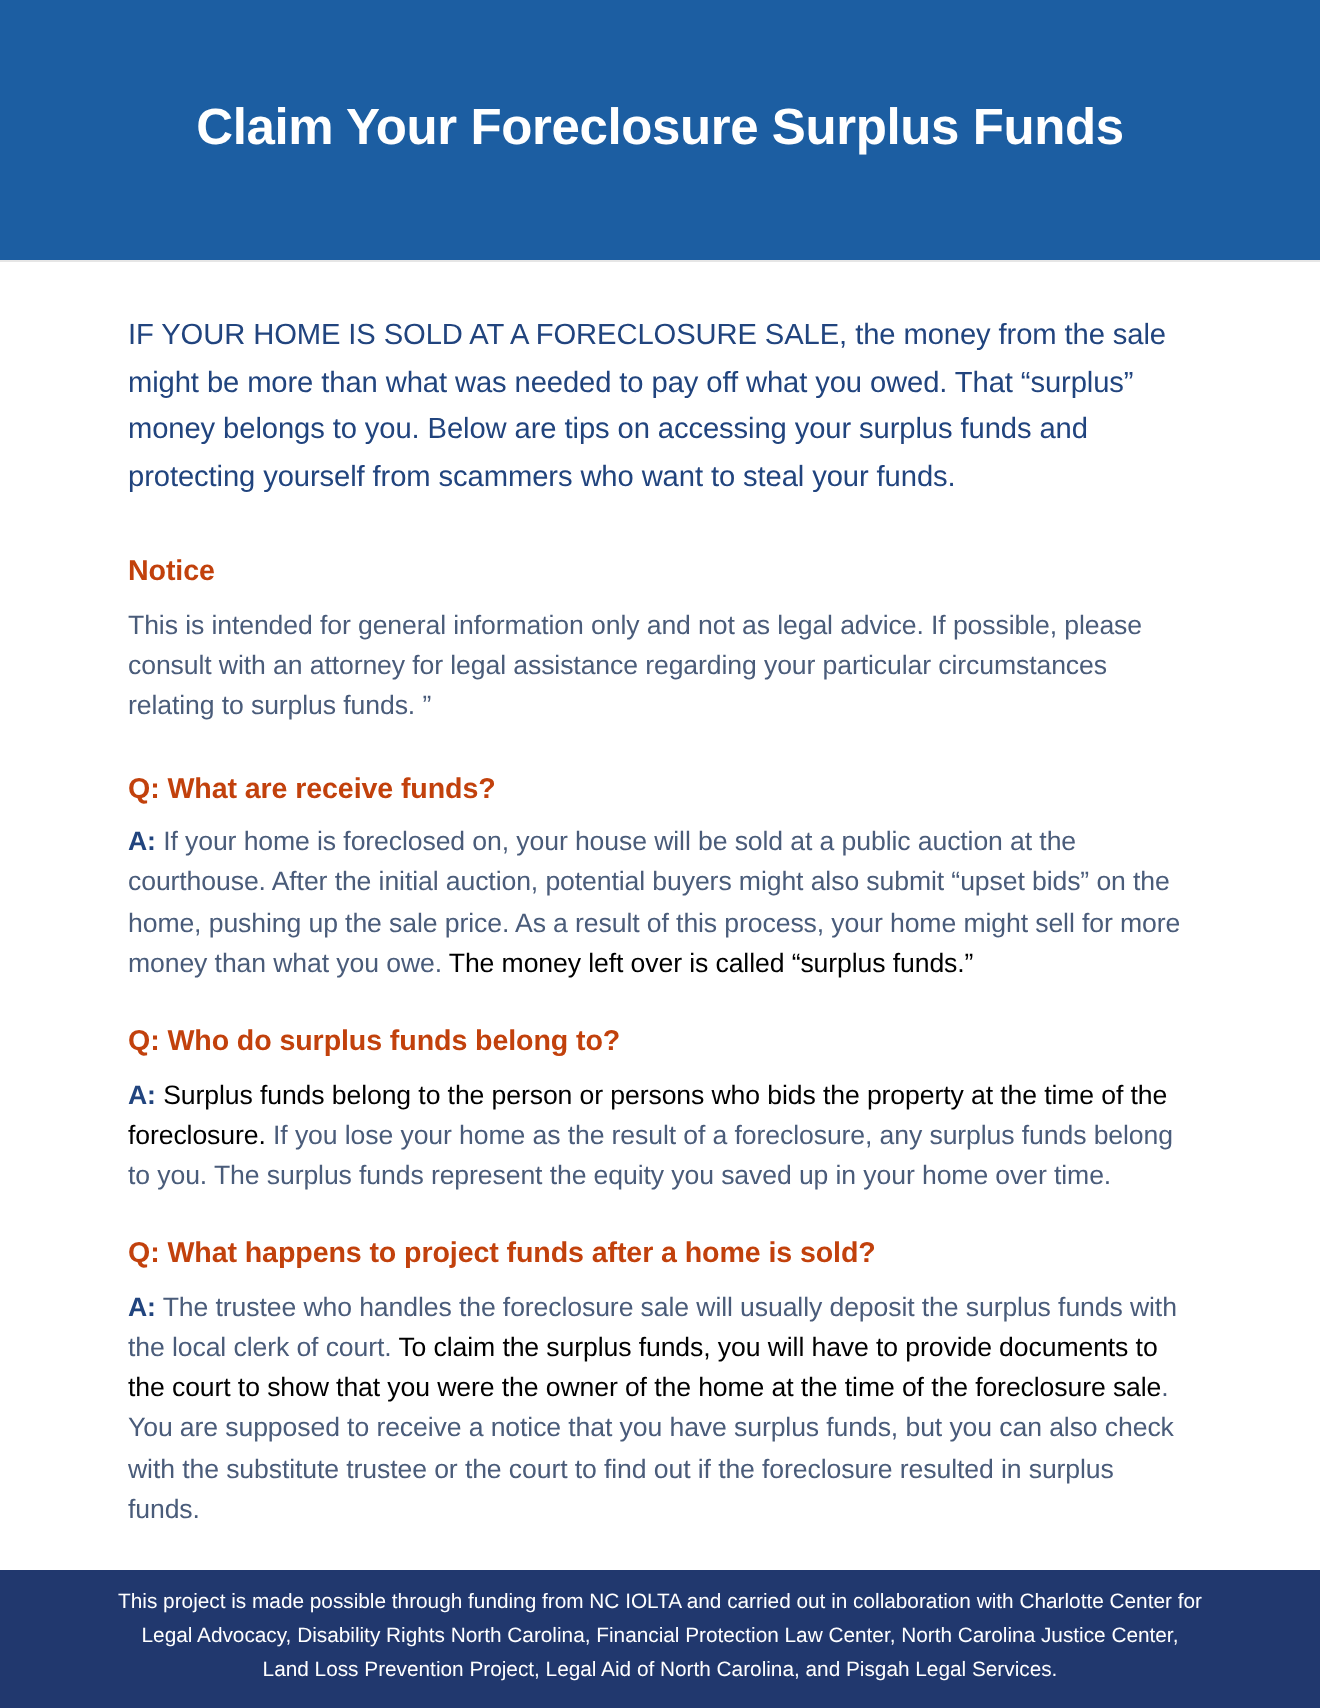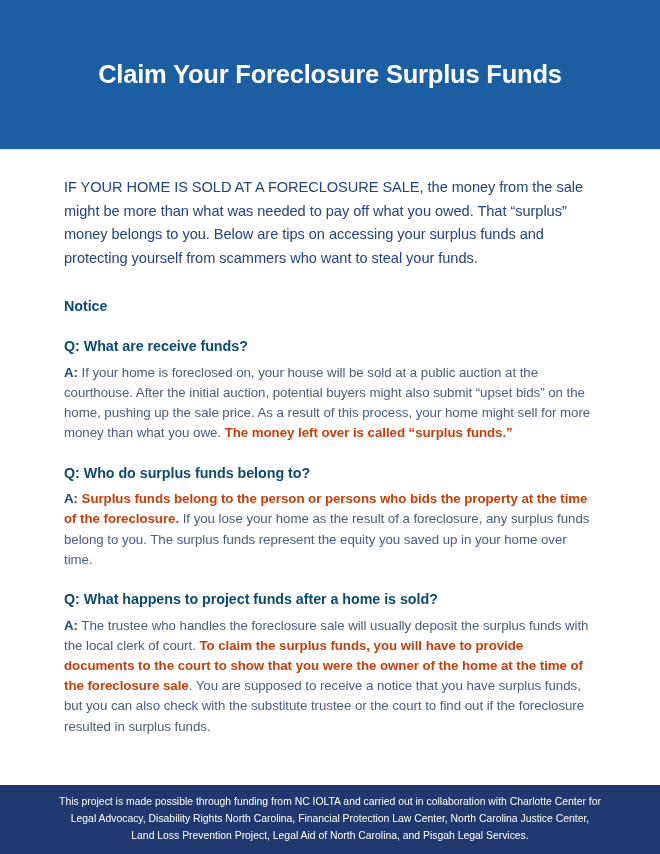--- a/index.html
+++ b/index.html
@@ -59,38 +59,38 @@
     font-weight: normal;
     line-height: 1.62;
     margin: 0 0 26px 0;
     letter-spacing: -0.05px;
   }
 
   .section {
     margin-bottom: 15px;
   }
   .section-heading {
-    color: #0c4a6e;
+    color: #c2410c;
     font-size: 14.3px;
     font-weight: bold;
     line-height: 1.3;
     margin: 0 0 7px 0;
     letter-spacing: -0.05px;
   }
   .section-body {
     color: #4a5c7a;
     font-size: 13.3px;
     line-height: 1.52;
     margin: 0;
     letter-spacing: -0.05px;
   }
   .section-body b,
   .section-body .strong {
-    color: #c2410c;
-    font-weight: bold;
+    color: #000000;
+    font-weight: normal;
   }
   .qa-label {
     color: #21447e;
     font-weight: bold;
   }
 
   .notice-block { margin-bottom: 22px; }
   .qa-block { margin-bottom: 20px; }
 
   
@@ -123,20 +123,21 @@
       <span>Claim Your Foreclosure Surplus Funds</span><br>
     </h1>
   </div>
 
   <div class="content">
 
     <p class="intro"><span>IF YOUR HOME IS SOLD AT A FORECLOSURE SALE,</span><span> the money from the sale might be more than what was needed to pay off what you owed. That “surplus” money belongs to you. Below are tips on accessing your surplus funds and protecting yourself from scammers who want to steal your funds.</span></p>
 
     <div class="section notice-block">
       <h2 class="section-heading">Notice</h2>
+      <p class="section-body">This is intended for general information only and not as legal advice. If possible, please consult with an attorney for legal assistance regarding your particular circumstances relating to surplus funds. ”</p>
     </div>
 
     <div class="section qa-block">
       <h2 class="section-heading">Q: What are receive funds?</h2>
       <p class="section-body"><span class="qa-label">A:</span><span> If your home is foreclosed on, your house will be sold at a public auction at the courthouse. After the initial auction, potential buyers might also submit “upset bids” on the home, pushing up the sale price. As a result of this process, your home might sell for more money than what you owe. </span><span class="strong">The money left over is called “surplus funds.”</span><span></span></p>
     </div>
 
     <div class="section qa-block">
       <h2 class="section-heading">Q: Who do surplus funds belong to?</h2>
       <p class="section-body"><span class="qa-label">A:</span><span> </span><span class="strong">Surplus funds belong to the person or persons who bids the property at the time of the foreclosure.</span><span> If you lose your home as the result of a foreclosure, any surplus funds belong to you. The surplus funds represent the equity you saved up in your home over time.</span></p>

